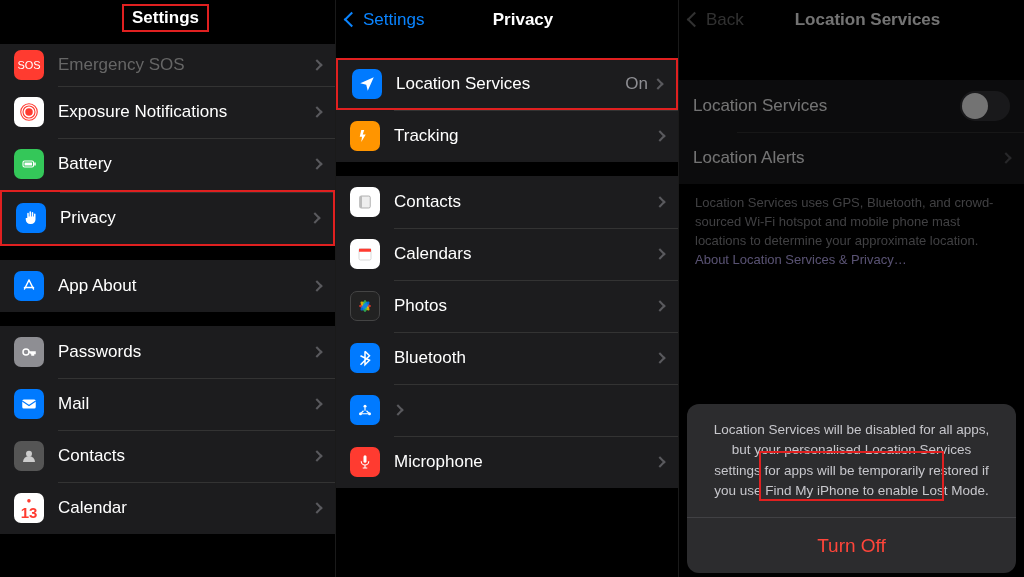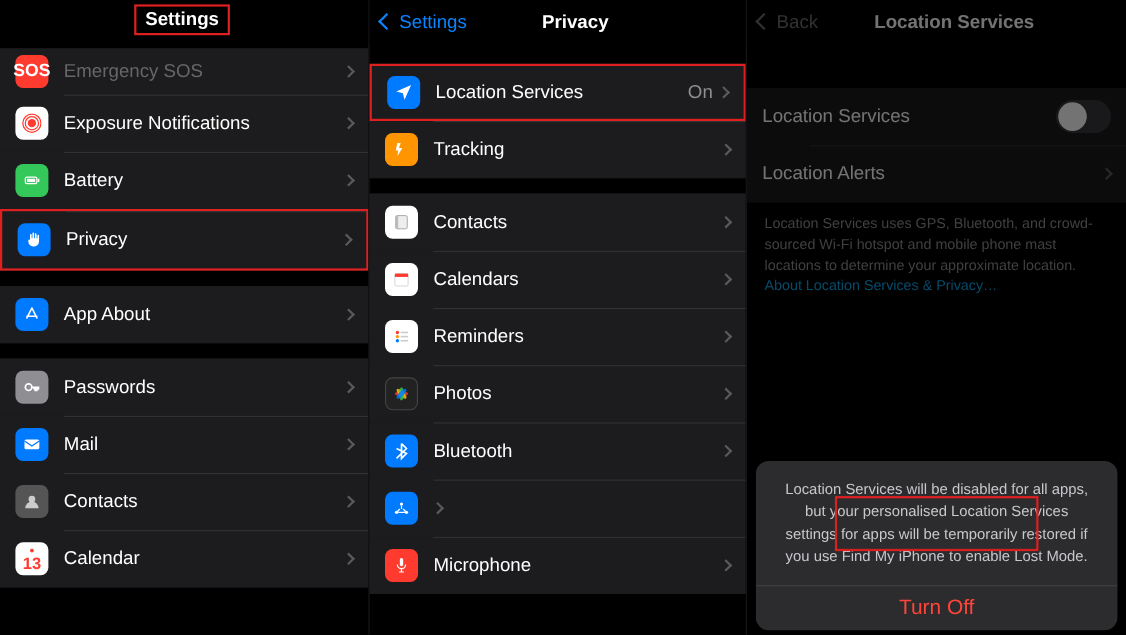--- a/index.html
+++ b/index.html
@@ -81,39 +81,39 @@
   position: relative; flex-shrink: 0;
 }
 .toggle::after {
   content:""; position:absolute; width:26px; height:26px; border-radius:50%;
   background:#fff; top:2px; left:2px;
 }
 
 .desc {
   font-size: 13px; color: #8e8e93; padding: 10px 16px; line-height: 1.45;
 }
-.desc a { color: #0ea5e9; text-decoration: none; }
+.desc a { color: #c4b5fd; text-decoration: none; }
 
 .sheet-backdrop {
   position: absolute; top: 0; left:0; right:0; bottom:0;
   background: rgba(0,0,0,0.55);
 }
 .sheet {
   position: absolute; bottom: 4px; left: 8px; right: 8px;
 }
 .sheet-card {
   background: #2c2c2e; border-radius: 12px; overflow: hidden;
   backdrop-filter: blur(20px);
 }
 .sheet-msg {
   font-size: 13.5px; color: #c7c7cc; text-align: center;
   padding: 16px 22px; line-height: 1.5;
 }
 .sheet-btn {
-  height: 41px; display:flex; align-items:center; justify-content:center;
+  height: 56px; display:flex; align-items:center; justify-content:center;
   font-size: 19px; border-top: 1px solid #414144;
 }
 .turn-off { color: #ff453a; }
 .cancel-card {
   margin-top: 8px; background: #2c2c2e; border-radius: 12px;
   height: 56px; display:flex; align-items:center; justify-content:center;
   font-size: 19px; font-weight: 600; color: #0a84ff;
 }
 .redbox-turnoff {
   position: absolute; pointer-events: none; border: 2.5px solid #e02020;
@@ -126,21 +126,21 @@
 
 <div class="pane pane1">
   <div class="header">
     <div class="redbox-title">
       <span class="header-title">Settings</span>
     </div>
   </div>
 
   <div class="group group-first">
     <div class="row" style="height:42px">
-      <span class="icon bg-red" style="color:#fff;font-size:16px;font-weight:700">SOS</span>
+      <span class="icon bg-red" style="color:#fff;font-size:11px;font-weight:400">SOS</span>
       <span class="row-label" style="color:#666">Emergency SOS</span>
       <span class="chev-right"></span>
     </div>
     <div class="row">
       <span class="icon bg-white">
         <svg viewBox="0 0 24 24">
             <circle cx="12" cy="12" r="5" fill="#ff3b30"></circle>
             <g stroke="#ff3b30" stroke-width="1.5" fill="none">
               <circle cx="12" cy="12" r="8"></circle>
               <circle cx="12" cy="12" r="11"></circle>
@@ -266,34 +266,20 @@
       <span class="chev-right"></span>
     </div>
     <div class="row">
       <span class="icon bg-white">
         <svg viewBox="0 0 24 24">
             <rect x="4" y="5" width="16" height="15" rx="2" fill="#fff" stroke="#ccc"></rect>
             <rect x="4" y="5" width="16" height="4" fill="#ff3b30"></rect>
           </svg>
       </span>
       <span class="row-label">Calendars</span>
-      <span class="chev-right"></span>
-    </div>
-    <div class="row">
-      <span class="icon bg-white">
-        <svg viewBox="0 0 24 24">
-            <circle cx="7" cy="7" r="2" fill="#ff3b30"></circle>
-            <circle cx="7" cy="12" r="2" fill="#ff9500"></circle>
-            <circle cx="7" cy="17" r="2" fill="#007aff"></circle>
-            <rect x="11" y="6" width="9" height="2" fill="#ccc"></rect>
-            <rect x="11" y="11" width="9" height="2" fill="#ccc"></rect>
-            <rect x="11" y="16" width="9" height="2" fill="#ccc"></rect>
-          </svg>
-      </span>
-      <span class="row-label">Reminders</span>
       <span class="chev-right"></span>
     </div>
     <div class="row">
       <span class="icon bg-black">
         <svg viewBox="0 0 24 24">
             <g transform="translate(12,12)">
               <ellipse rx="8" ry="3" fill="#ff3b30" opacity=".8"></ellipse>
               <ellipse rx="8" ry="3" fill="#ffcc00" opacity=".8" transform="rotate(45)"></ellipse>
               <ellipse rx="8" ry="3" fill="#34c759" opacity=".8" transform="rotate(90)"></ellipse>
               <ellipse rx="8" ry="3" fill="#007aff" opacity=".8" transform="rotate(135)"></ellipse>

